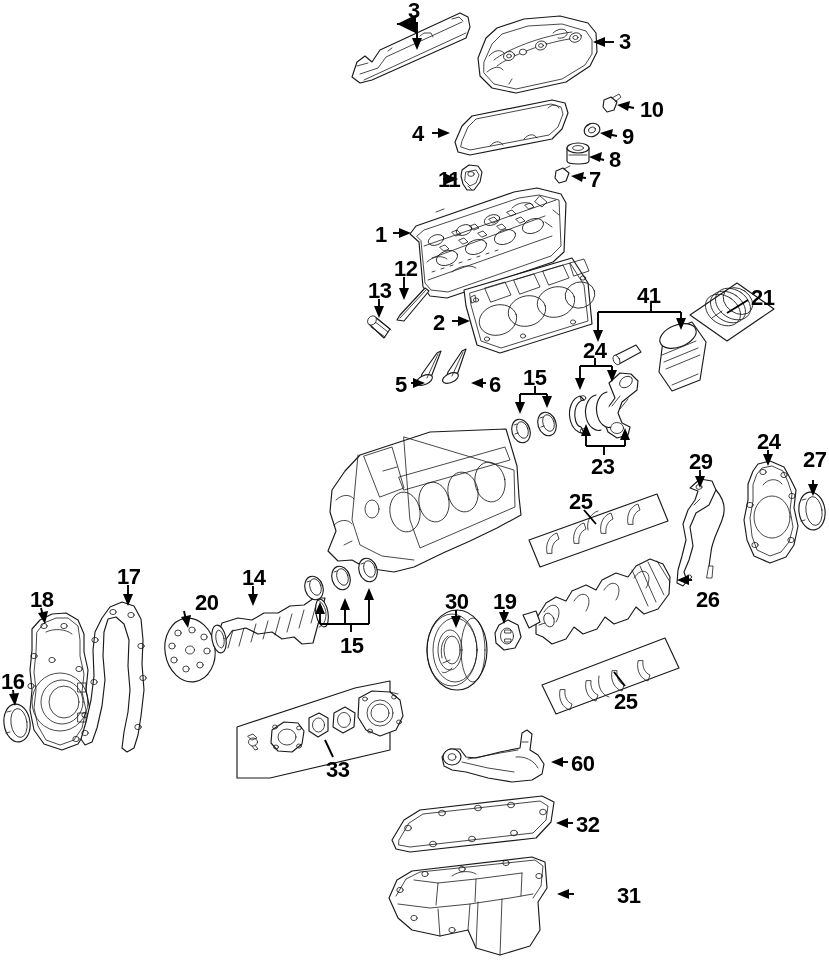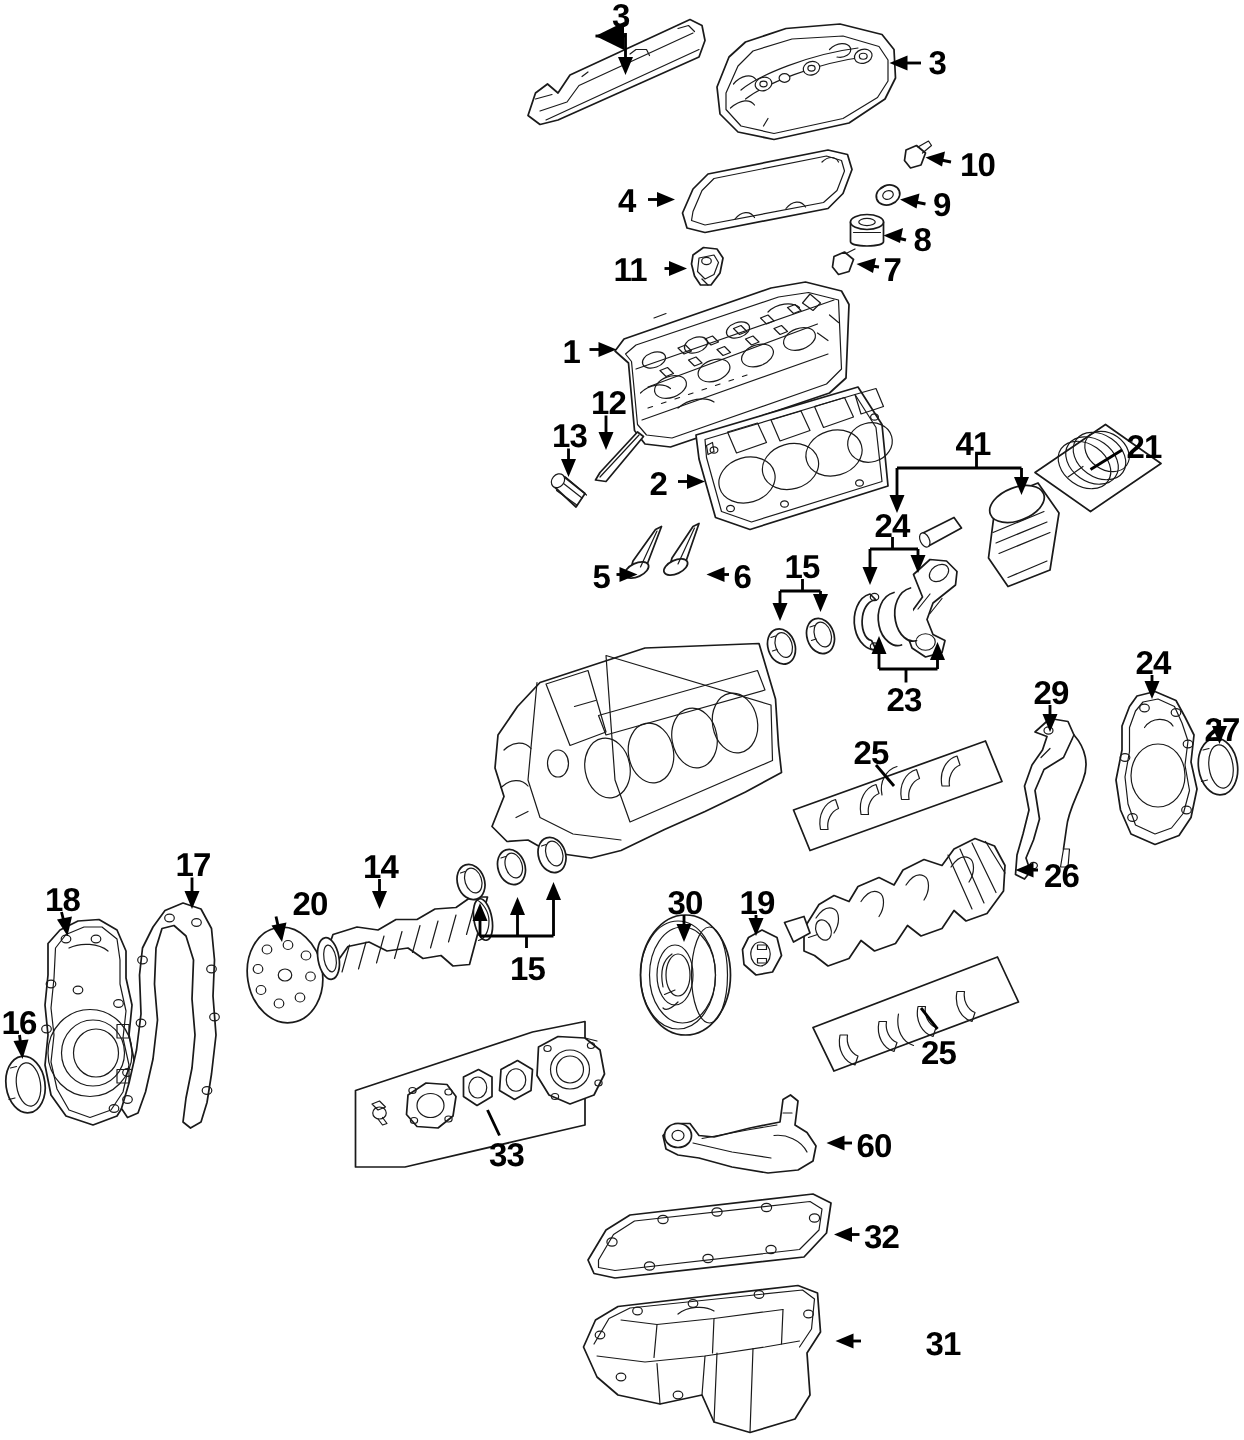--- a/index.html
+++ b/index.html
@@ -567,37 +567,37 @@
   </g>
 </svg>
 
 <div class="callout" style="left:408px; top:0px;">3</div>
 <div class="callout" style="left:619px; top:31px;">3</div>
 <div class="callout" style="left:640px; top:99px;">10</div>
 <div class="callout" style="left:622px; top:126px;">9</div>
 <div class="callout" style="left:609px; top:149px;">8</div>
 <div class="callout" style="left:412px; top:123px;">4</div>
 <div class="callout" style="left:589px; top:169px;">7</div>
-<div class="callout" style="left:409px; top:169px;">11</div>
+<div class="callout" style="left:438px; top:169px;">11</div>
 <div class="callout" style="left:375px; top:224px;">1</div>
 <div class="callout" style="left:394px; top:258px;">12</div>
 <div class="callout" style="left:368px; top:280px;text-align:right;">13</div>
 <div class="callout" style="left:433px; top:312px;">2</div>
 <div class="callout" style="left:637px; top:285px;">41</div>
 <div class="callout" style="left:751px; top:287px;">21</div>
 <div class="callout" style="left:583px; top:340px;text-align:right;">24</div>
 <div class="callout" style="left:395px; top:374px;">5</div>
 <div class="callout" style="left:489px; top:374px;">6</div>
 <div class="callout" style="left:523px; top:367px;">15</div>
 <div class="callout" style="left:591px; top:456px;">23</div>
 <div class="callout" style="left:689px; top:451px;">29</div>
 <div class="callout" style="left:757px; top:431px;">24</div>
-<div class="callout" style="left:803px; top:476px;">27</div>
+<div class="callout" style="left:803px; top:449px;">27</div>
 <div class="callout" style="left:569px; top:491px;">25</div>
-<div class="callout" style="left:696px; top:573px;text-align:right;">26</div>
+<div class="callout" style="left:696px; top:589px;text-align:right;">26</div>
 <div class="callout" style="left:614px; top:691px;">25</div>
 <div class="callout" style="left:242px; top:567px;">14</div>
 <div class="callout" style="left:117px; top:566px;">17</div>
 <div class="callout" style="left:171px; top:592px;margin-left:24px;">20</div>
 <div class="callout" style="left:30px;  top:589px;">18</div>
 <div class="callout" style="left:1px;   top:671px;">16</div>
 <div class="callout" style="left:340px; top:635px;">15</div>
 <div class="callout" style="left:445px; top:591px;">30</div>
 <div class="callout" style="left:493px; top:591px;">19</div>
 <div class="callout" style="left:326px; top:759px;">33</div>

